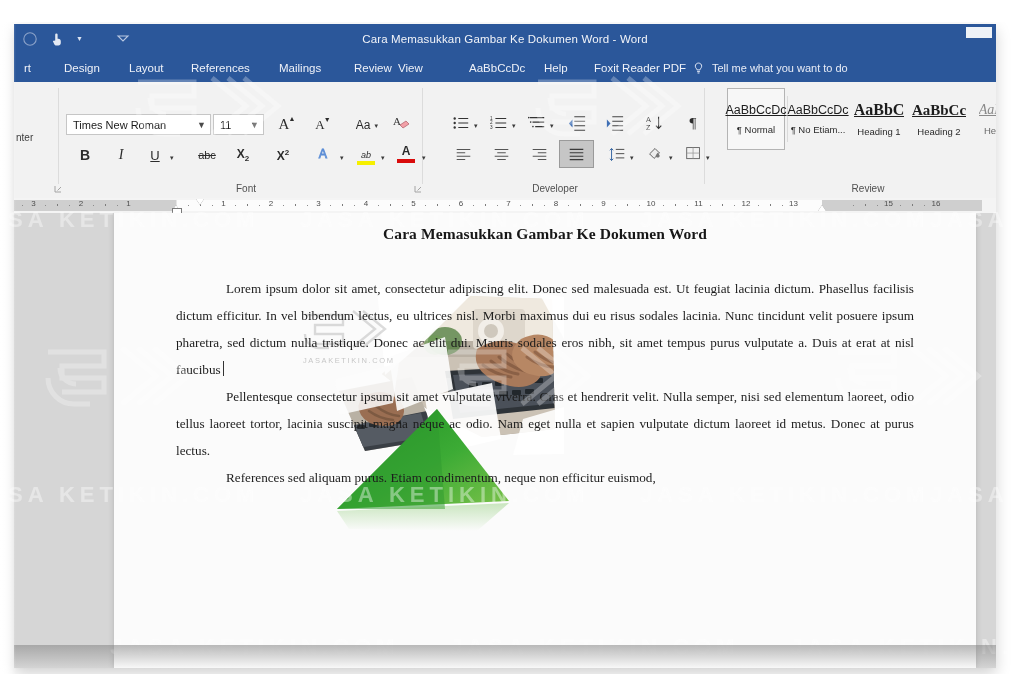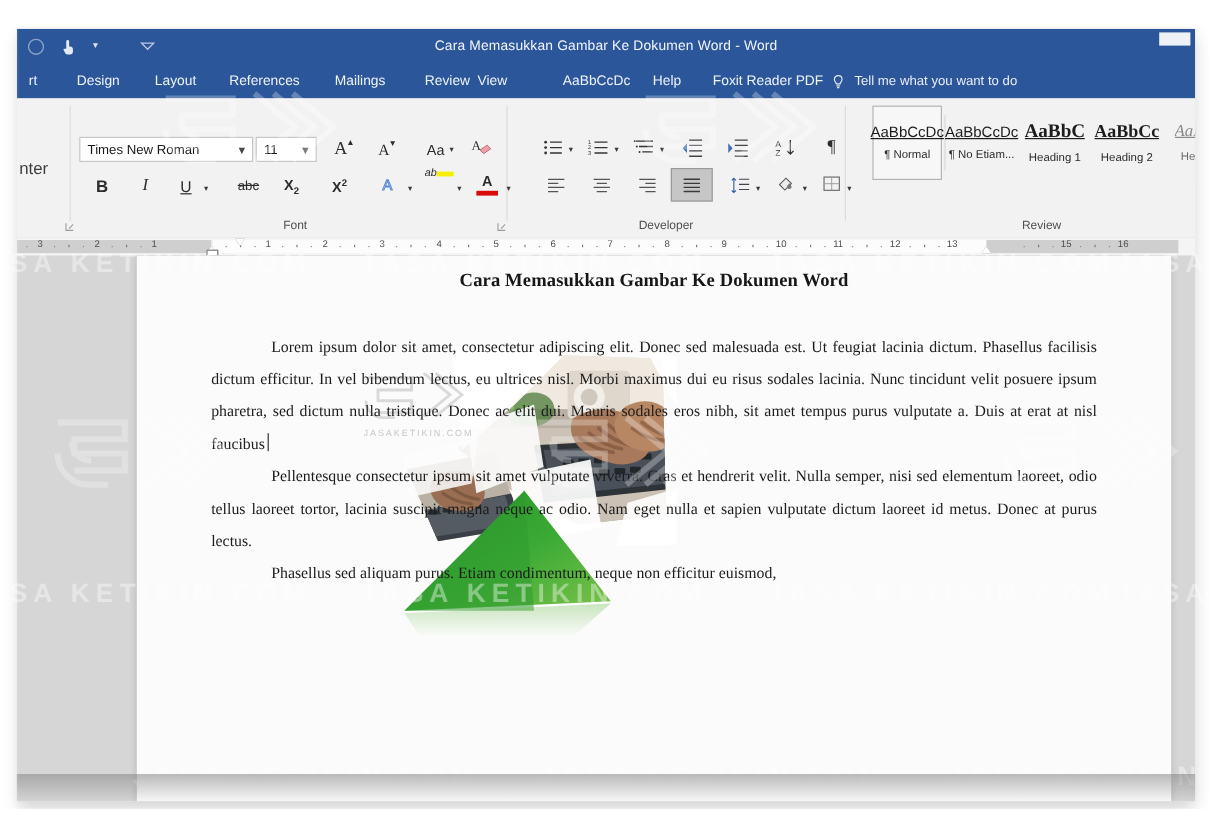--- a/index.html
+++ b/index.html
@@ -72,21 +72,21 @@
     position:absolute;bottom:4px;font-size:10px;color:#505050;
     text-align:center;white-space:nowrap;
   }
   .grp-sep{position:absolute;top:6px;width:1px;height:96px;background:#dcdcdc;}
   .dlg-launch{
     position:absolute;bottom:4px;width:9px;height:9px;
     opacity:.55;
   }
 
   
-  #clip-txt{position:absolute;left:0;top:116px;font-size:14px;color:#3d3d3d;}
+  #clip-txt{position:absolute;left:0;top:116px;font-size:10px;color:#3d3d3d;}
 
   
   .combo{
     position:absolute;background:#ffffff;border:1px solid #c6c6c6;
     box-sizing:border-box;
   }
   .combo .val{
     position:absolute;left:6px;top:0;height:100%;line-height:20px;
     font-size:11px;color:#1a1a1a;white-space:nowrap;
   }
@@ -297,21 +297,21 @@
       </div>
       <div class="btn" style="left:257px;top:62px;width:24px;height:22px">
         <b style="font-size:12px">X<sup style="font-size:8px">2</sup></b>
       </div>
       <div class="btn" style="left:300px;top:61px;width:22px;height:22px">
         <svg viewBox="0 0 20 20" width="19" height="19">
           <text x="3" y="14" font-family="Liberation Sans, sans-serif" font-size="13" fill="none" stroke="#5b8dd6" stroke-width=".9">A</text>
         </svg>
       </div>
       <span class="mini-caret" style="left:326px;top:72px">▾</span>
-      <div class="btn" style="left:340px;top:49px;width:24px;height:26px;flex-direction:row">
+      <div class="btn" style="left:340px;top:62px;width:24px;height:26px;flex-direction:column">
         <span style="font-size:9px;font-style:italic">ab</span>
         <span style="display:block;width:18px;height:4px;background:#f6f000;margin-top:1px"></span>
       </div>
       <span class="mini-caret" style="left:367px;top:72px">▾</span>
       <div class="btn" style="left:380px;top:58px;width:24px;height:26px;flex-direction:column">
         <b style="font-size:12px">A</b>
         <span style="display:block;width:18px;height:4px;background:#d90b0b;margin-top:1px"></span>
       </div>
       <span class="mini-caret" style="left:408px;top:72px;color:#3a3a3a">▾</span>
 
@@ -621,21 +621,21 @@
               <path d="M28 55 a14 14 0 0 0 14 14 h10"></path>
               <path d="M76 32 l22 18 l-22 18 M86 32 l22 18 l-22 18"></path>
             </g>
             <text x="26" y="84" font-family="Liberation Sans, sans-serif" font-size="7.5" letter-spacing="1.6" fill="#9a9a9a" opacity=".55">JASAKETIKIN.COM</text>
           </svg>
         </div>
 
         <div id="doc-body">
           <p><span>Lorem ipsum dolor sit amet, consectetur adipiscing elit. Donec sed malesuada est. Ut feugiat lacinia dictum. Phasellus facilisis dictum efficitur. In vel bibendum lectus, eu ultrices nisl. Morbi maximus dui eu risus sodales lacinia. Nunc tincidunt velit posuere ipsum pharetra, sed dictum nulla tristique. Donec ac elit dui. Mauris sodales eros nibh, sit amet tempus purus vulputate a. Duis at erat at nisl faucibus</span><span class="caret"></span></p>
           <p>Pellentesque consectetur ipsum sit amet vulputate viverra. Cras et hendrerit velit. Nulla semper, nisi sed elementum laoreet, odio tellus laoreet tortor, lacinia suscipit magna neque ac odio. Nam eget nulla et sapien vulputate dictum laoreet id metus. Donec at purus lectus.</p>
-          <p>Phasellus sed aliquam purus. Etiam condimentum, neque non efficitur euismod,</p>
+          <p>References sed aliquam purus. Etiam condimentum, neque non efficitur euismod,</p>
         </div>
 
       </div>
     </div>
   </div>
 
   <div id="wm">
       <div class="wm-txt" style="left: -30px; top: 207px;">JASA KETIKIN.COM</div>
       <div class="wm-txt" style="left: 300px; top: 207px;">JASA KETIKIN.COM</div>
       <div class="wm-txt" style="left: 640px; top: 207px;">JASA KETIKIN.COM</div>

